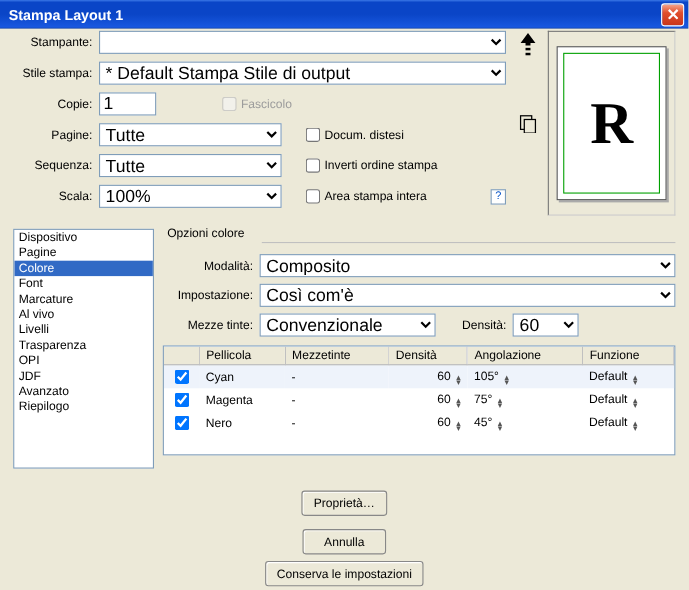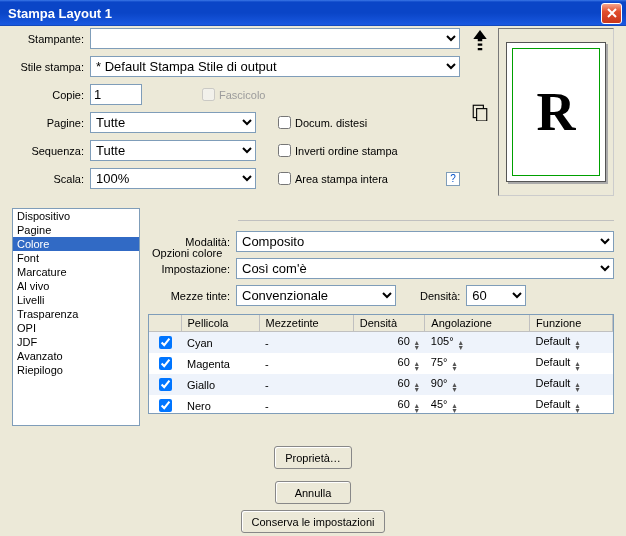--- a/index.html
+++ b/index.html
@@ -53,21 +53,21 @@
   .row label.lbl {
     width: 78px;
     text-align: right;
     padding-right: 6px;
   }
   input.txt, select.sel {
     height: 21px;
     border: 1px solid #7f9db9;
     background: #fff;
     font-family: inherit;
-    font-size: 13px;
+    font-size: 16px;
     padding: 1px 3px;
   }
   select.sel { padding: 1px 1px; }
   .w-full { flex: 1; }
   .cb-row {
     display: flex;
     align-items: center;
     gap: 0;
   }
   .cb-row input[type=checkbox] { margin: 0 4px 0 0; width:13px; height:13px; }
@@ -124,21 +124,20 @@
   }
   .listbox .item.sel {
     background: #316ac5;
     color: #fff;
   }
   .options-panel {
     flex: 1;
   }
   .groupbox-label {
     color: #000;
-    margin-top: 41px;
   }
   .groupbox {
     position: relative;
     padding-top: 6px;
   }
   .groupbox .legend {
     position: absolute;
     top: -2px; left: 2px;
     padding: 0 2px;
   }
@@ -384,28 +383,20 @@
                   <td>Default <span class="spin">▴<br>▾</span></td>
                 </tr>
                 <tr>
                   <td><input type="checkbox" class="chk" checked="" style=""></td>
                   <td>Magenta</td>
                   <td>-</td>
                   <td style="text-align:right">60 <span class="spin">▴<br>▾</span></td>
                   <td>75° <span class="spin">▴<br>▾</span></td>
                   <td>Default <span class="spin">▴<br>▾</span></td>
                 </tr>
-                <tr class="alt">
-                  <td><input type="checkbox" class="chk" checked="" style=""></td>
-                  <td>Giallo</td>
-                  <td>-</td>
-                  <td style="text-align:right">60 <span class="spin">▴<br>▾</span></td>
-                  <td>90° <span class="spin">▴<br>▾</span></td>
-                  <td>Default <span class="spin">▴<br>▾</span></td>
-                </tr>
                 <tr>
                   <td><input type="checkbox" class="chk" checked="" style=""></td>
                   <td>Nero</td>
                   <td>-</td>
                   <td style="text-align:right">60 <span class="spin">▴<br>▾</span></td>
                   <td>45° <span class="spin">▴<br>▾</span></td>
                   <td>Default <span class="spin">▴<br>▾</span></td>
                 </tr>
               </tbody>
           </table>

